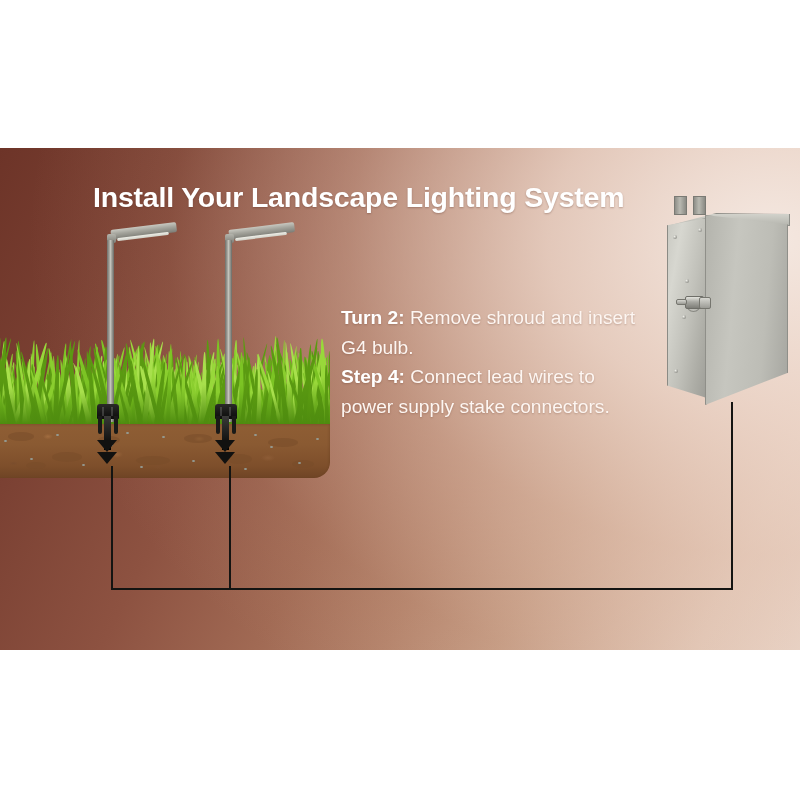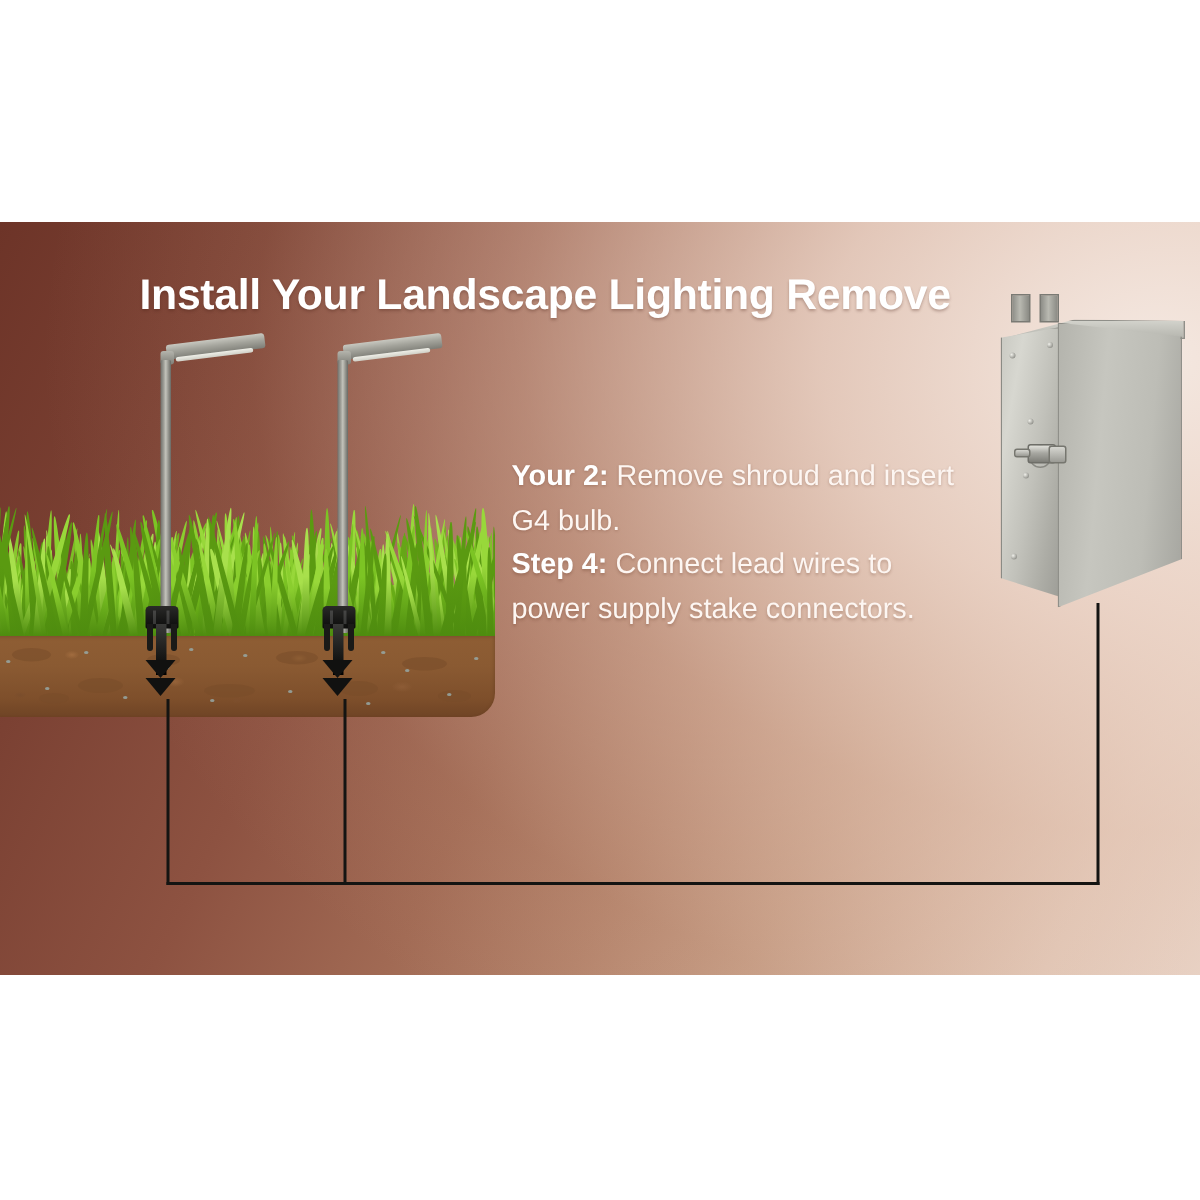--- a/index.html
+++ b/index.html
@@ -963,25 +963,25 @@
       <div class="latch-body" style="left:30px; top:100px; width:19px; height:13px;"></div>
       <div class="latch-arm" style="left:44px; top:101px; width:12px; height:12px;"></div>
       <div class="latch-arm" style="left:21px; top:103px; width:11px; height:6px;"></div>
     </div>
 
     <div class="wire-v" style="left:111px; top:318px; height:124px;"></div>
     <div class="wire-v" style="left:229px; top:318px; height:124px;"></div>
     <div class="wire-v" style="left:731px; top:254px; height:188px;"></div>
     <div class="wire-h" style="left:111px; top:440px; width:622px;"></div>
 
-    <div id="title">Install Your Landscape Lighting Remove</div>
+    <div id="title">Install Your Landscape Lighting System</div>
 
     <div id="steps">
       <div class="step-line">
-        <span class="lbl">Your 2:</span><span> Remove shroud and insert G4 bulb.</span>
+        <span class="lbl">Turn 2:</span><span> Remove shroud and insert G4 bulb.</span>
       </div>
       <div class="step-line">
         <span class="lbl">Step 4:</span><span> Connect lead wires to power supply stake connectors.</span>
       </div>
     </div>
 
   </div>
 </div>
 
 </body></html>

